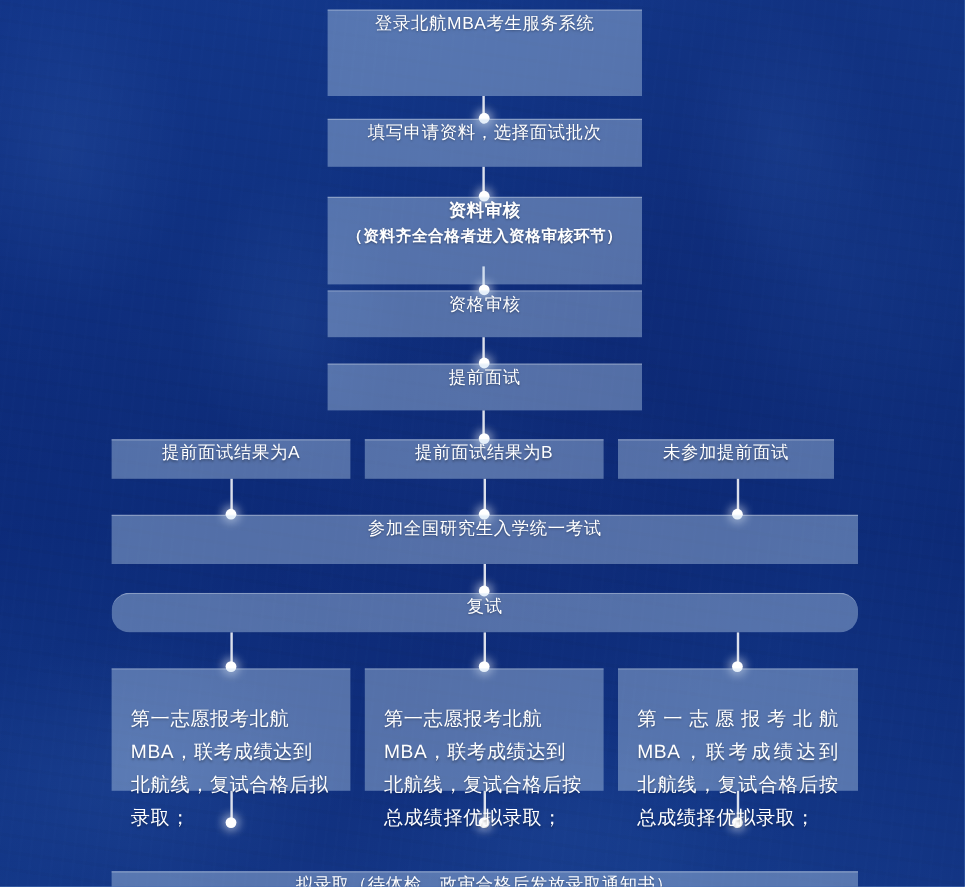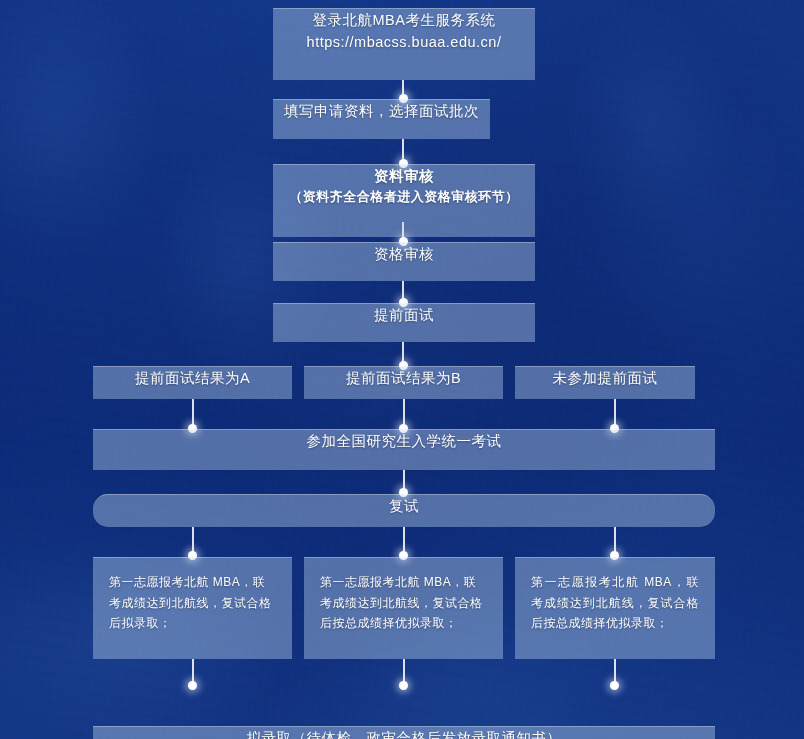--- a/index.html
+++ b/index.html
@@ -63,22 +63,22 @@
     letter-spacing: .5px;
     text-shadow: 0 1px 2px rgba(0,0,0,.35);
     line-height: 1.55;
   }
   .box .l1 { font-size: 14.5px; }
   .box .l2 { font-size: 13px; }
 
   .box.para {
     display: block;
     text-align: left;
-    padding: 14px 16px 12px 16px;
-    font-size: 12px;
+    padding: 28px 16px 12px 16px;
+    font-size: 16px;
     line-height: 1.72;
   }
   .box.para.justified { text-align: justify; text-align-last: left; }
 
   
   .conn {
     position: absolute;
     width: 2px;
     background: rgba(255,255,255,.85);
   }
@@ -133,24 +133,23 @@
 
   <div class="conn" style="left:192px; top:659px; height:27px;"></div>
   <div class="dot" style="left:188px; top:681px;"></div>
   <div class="conn" style="left:403px; top:659px; height:27px;"></div>
   <div class="dot" style="left:399px; top:681px;"></div>
   <div class="conn" style="left:614px; top:659px; height:27px;"></div>
   <div class="dot" style="left:610px; top:681px;"></div>
 
   <div class="box" style="left:273px; top:8px; width:262px; height:72px;">
     <span class="l1">登录北航MBA考生服务系统</span>
-    <span class="l1">https://mbacss.buaa.edu.cn/</span>
   </div>
 
-  <div class="box" style="left:273px; top:99px; width:217px; height:40px;">
+  <div class="box" style="left:273px; top:99px; width:262px; height:40px;">
     <span class="l1">填写申请资料，选择面试批次</span>
   </div>
 
   <div class="box" style="left:273px; top:164px; width:262px; height:73px;font-weight:bold;">
     <span class="l1">资料审核</span>
     <span class="l2">（资料齐全合格者进入资格审核环节）</span>
   </div>
 
   <div class="box" style="left:273px; top:242px; width:262px; height:39px;">
     <span class="l1">资格审核</span>

